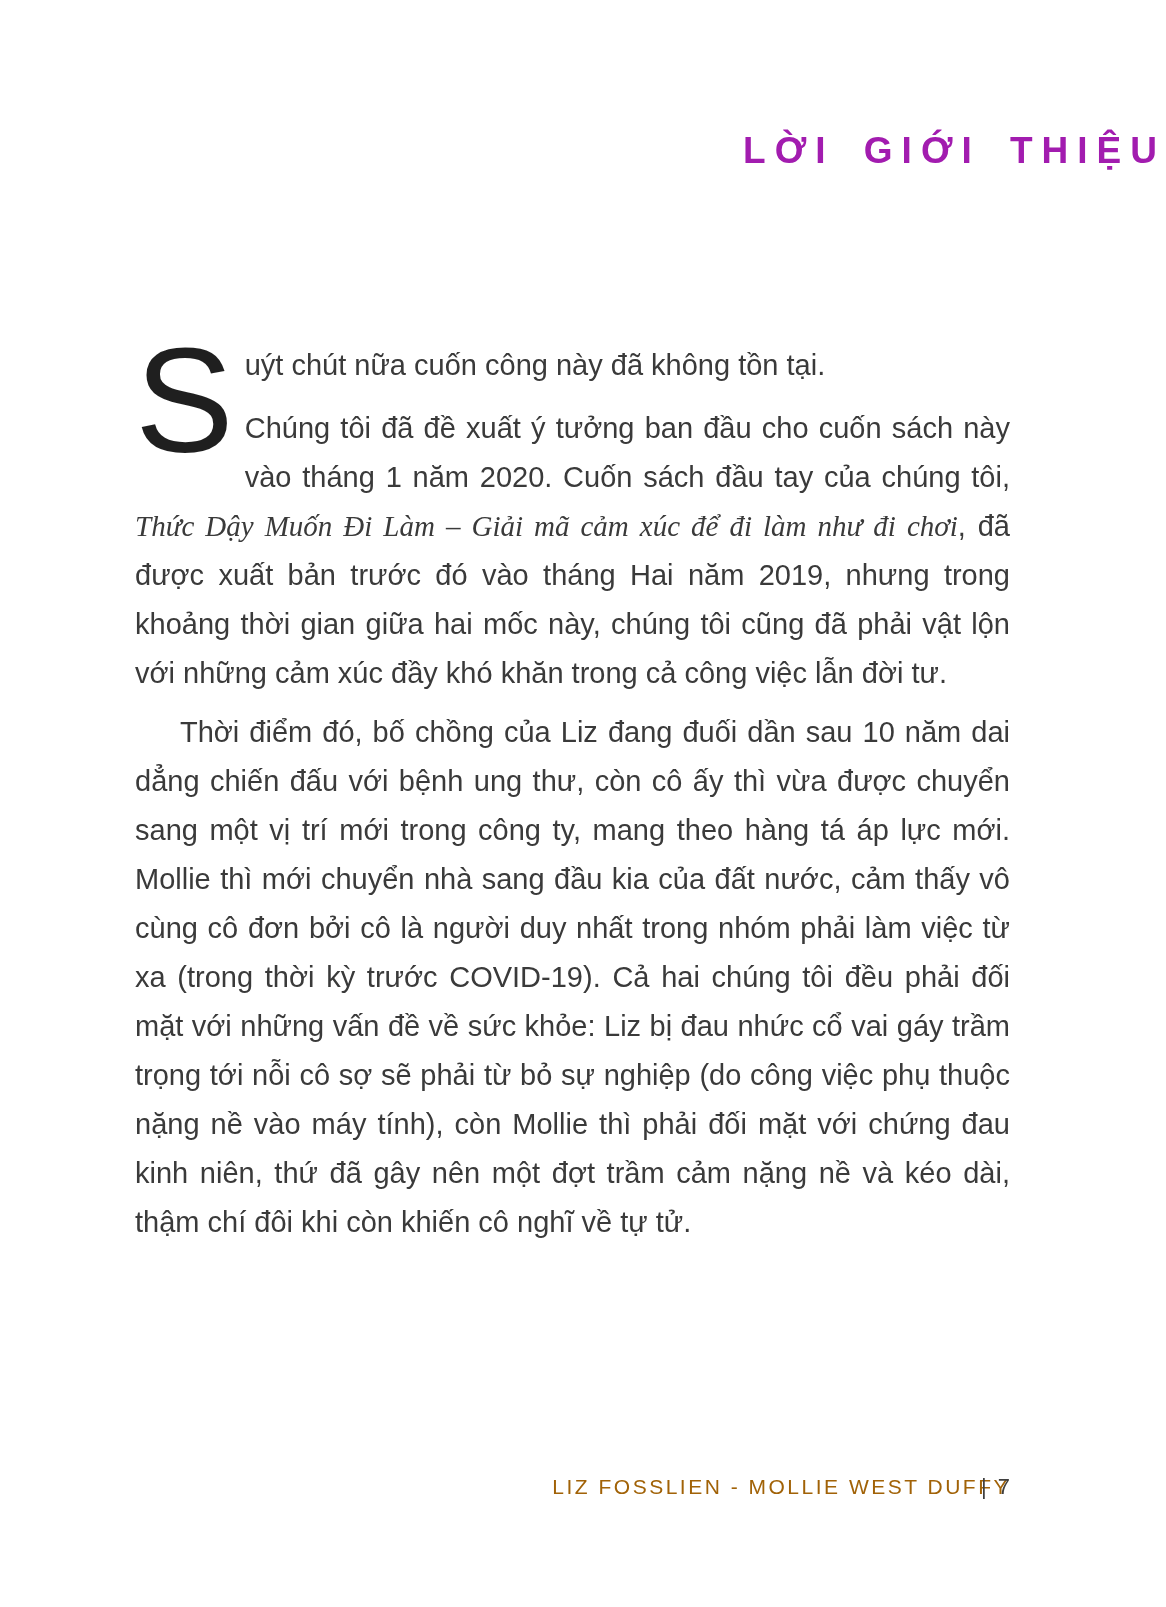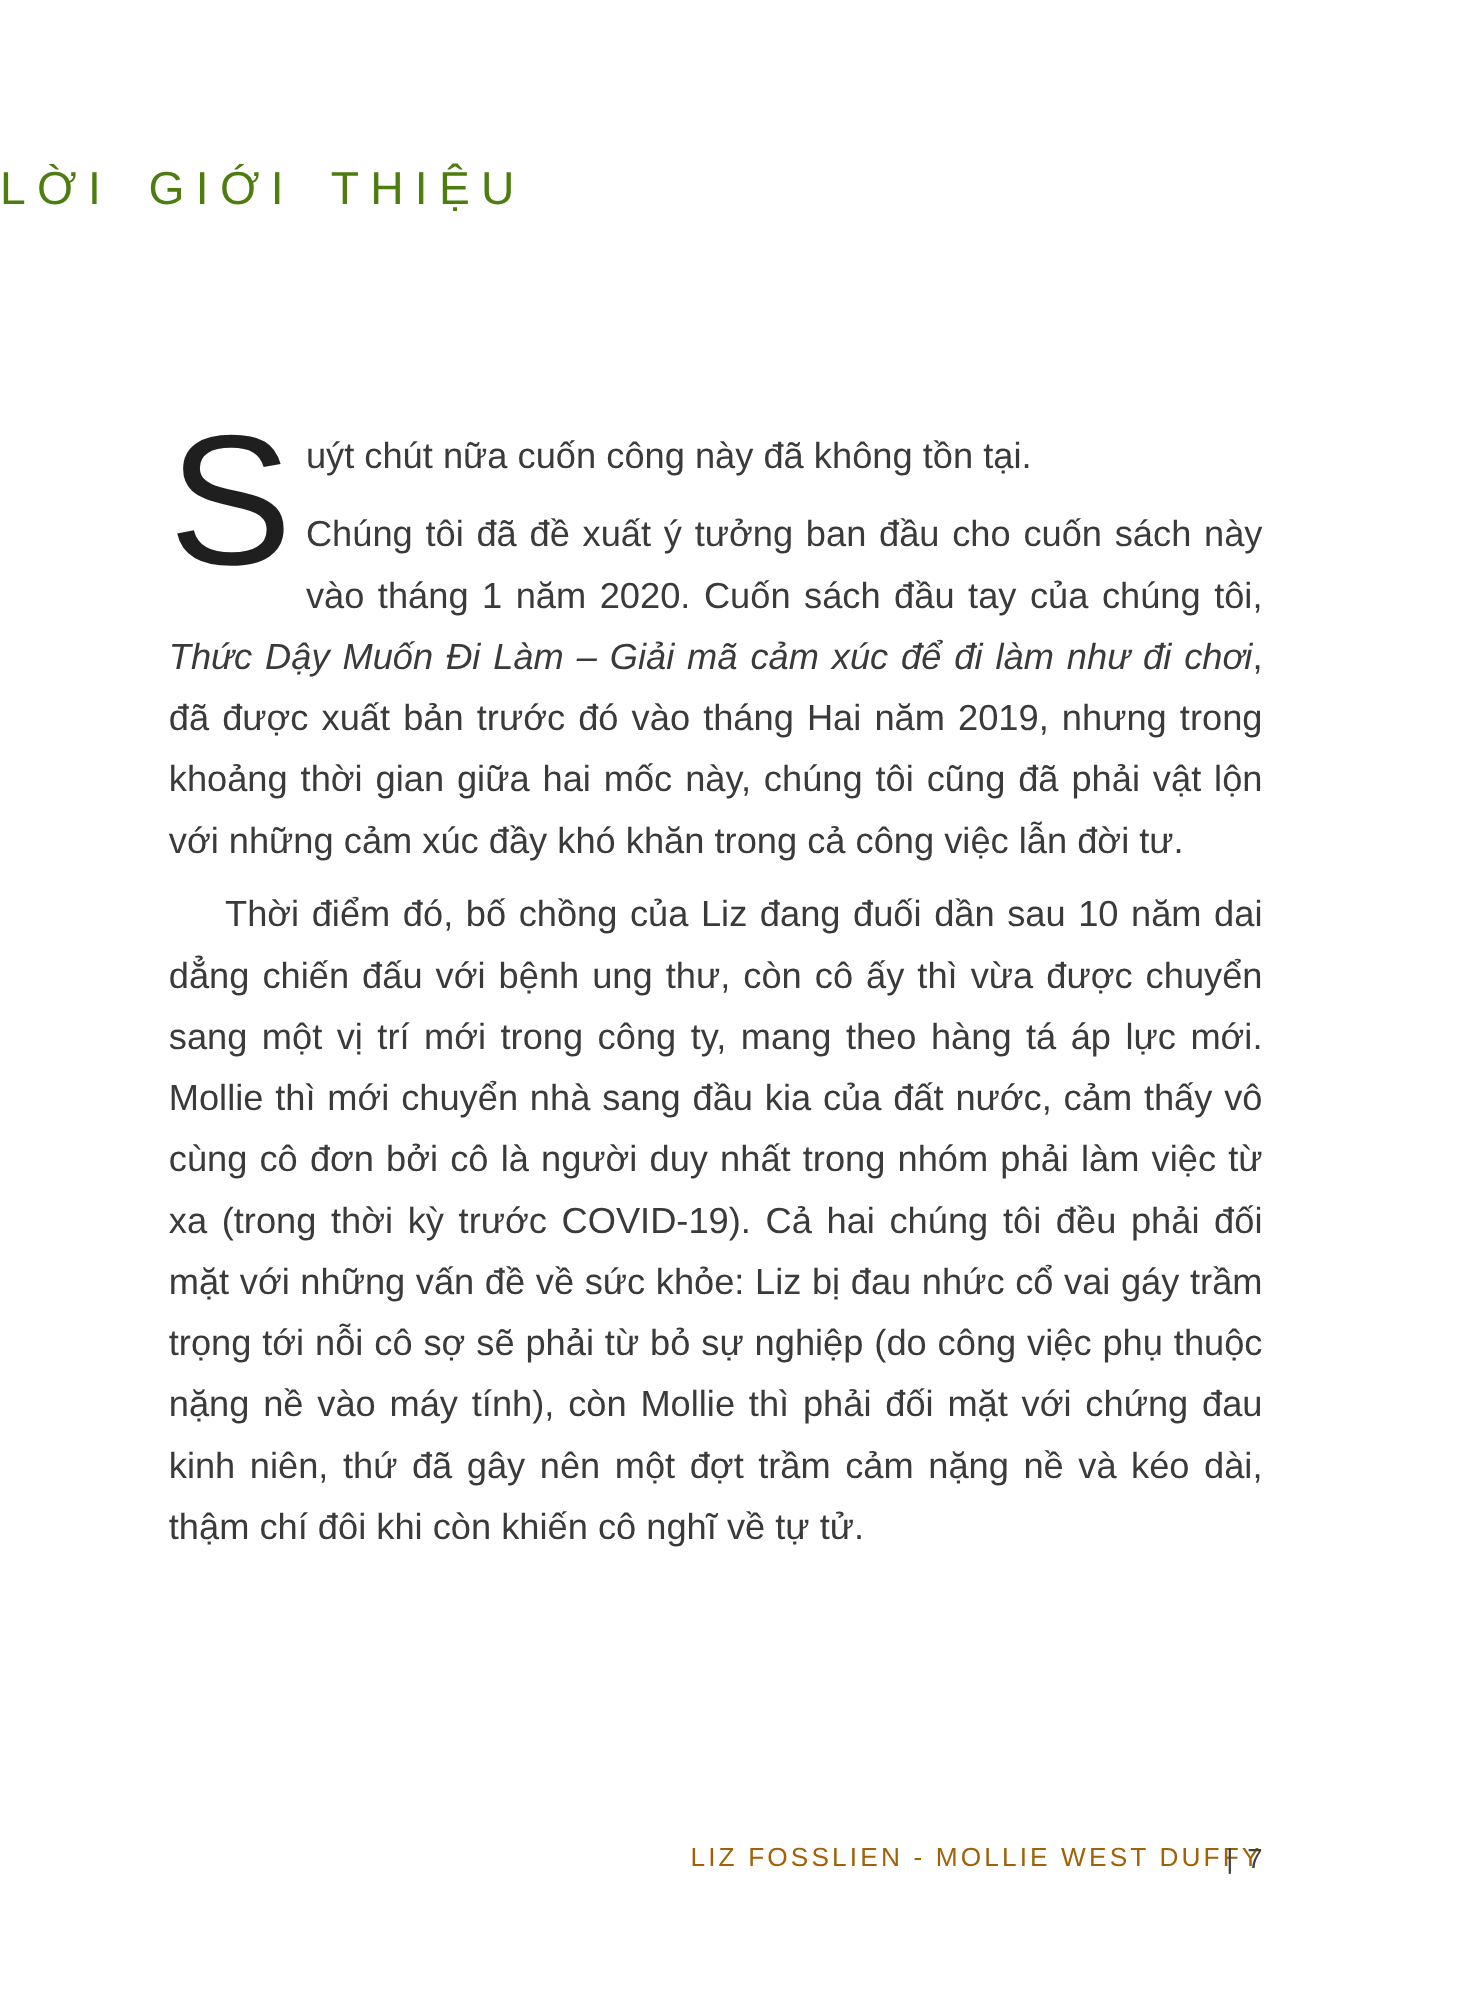--- a/index.html
+++ b/index.html
@@ -13,26 +13,26 @@
     height: 1607px;
     background: #ffffff;
     font-family: "Liberation Sans", "DejaVu Sans", sans-serif;
     color: #3a3a3a;
     overflow: hidden;
     margin: 0 auto;
   }
   .page-title {
     margin: 0 0 168px 0;
     padding-top: 130px;
-    text-align: left;
+    text-align: right;
     font-size: 37px;
-    font-weight: 400;
+    font-weight: 700;
     letter-spacing: 9px;
     word-spacing: 10px;
-    color: #4d7c0f;
+    color: #a21caf;
     line-height: 1.15;
   }
   .content {
     padding: 0 156px 0 135px;
   }
   .body-par {
     font-size: 29px;
     line-height: 49px;
     text-align: justify;
     margin: 0 0 10px 0;
@@ -51,20 +51,21 @@
     float: left;
     font-size: 148px;
     line-height: 0.74;
     padding-right: 11px;
     margin: 5px 0 20px 0;
     color: #1f1f1f;
     font-weight: 400;
   }
   .book-title-italic {
     font-style: italic;
+    font-family: Liberation Serif, serif;
   }
   .page-footer {
     position: absolute;
     left: 135px;
     right: 156px;
     top: 1470px;
     height: 34px;
   }
   .footer-authors {
     display: block;

